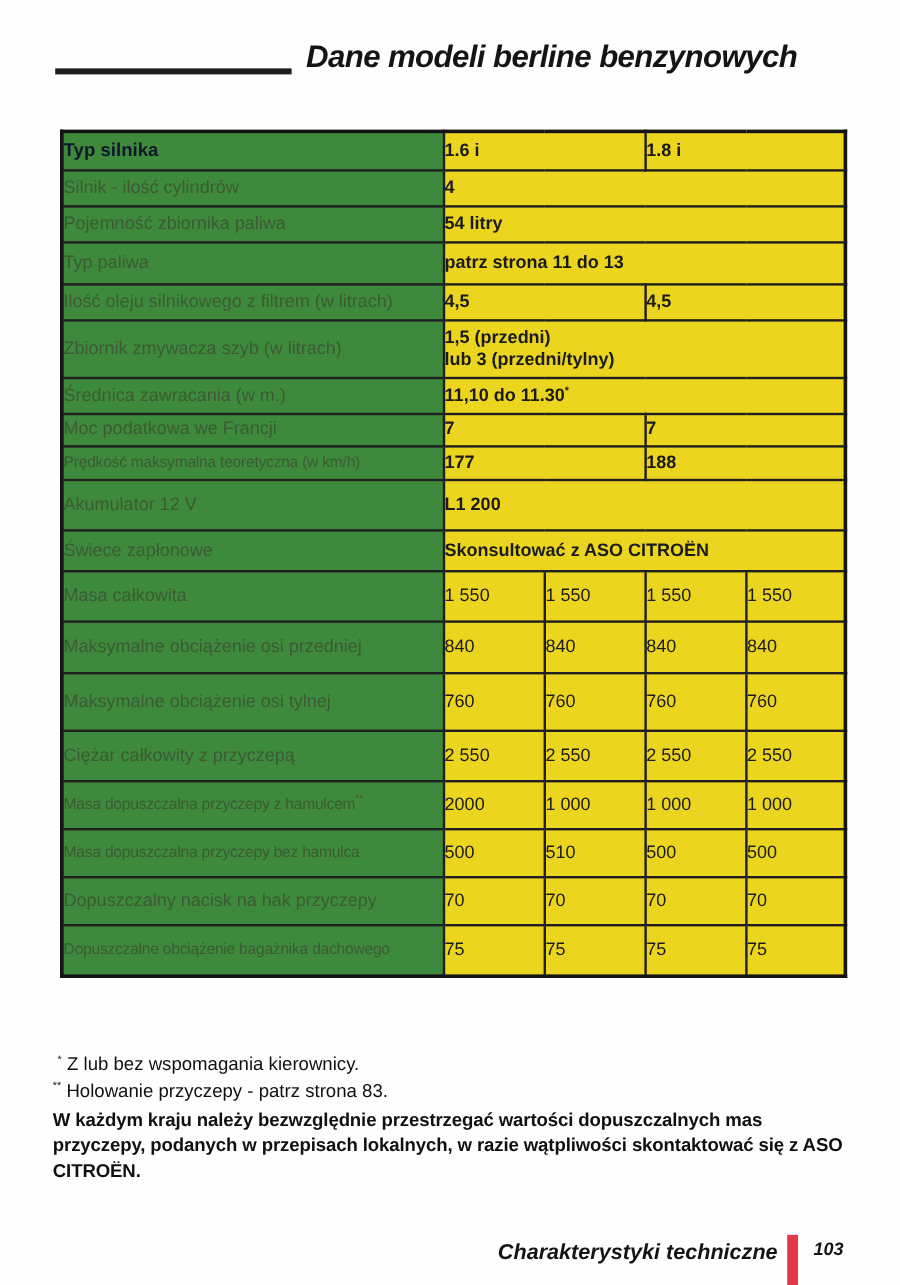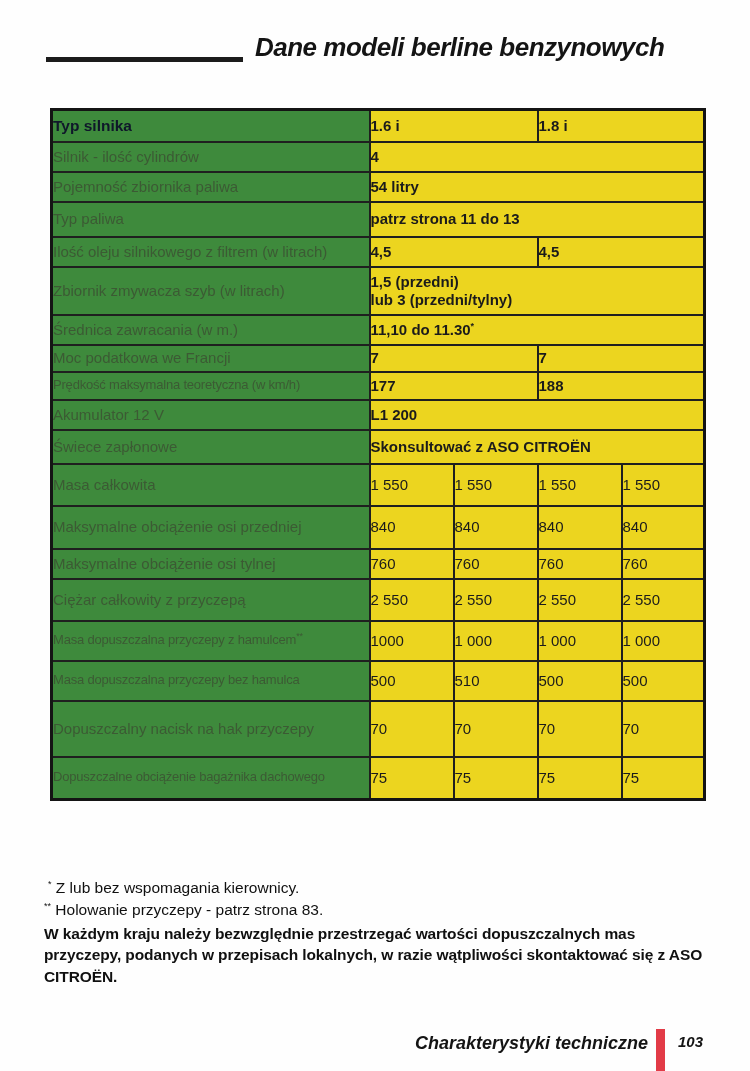--- a/index.html
+++ b/index.html
@@ -183,21 +183,21 @@
       <tr style="height:27px">
         <td class="g">Moc podatkowa we Francji</td>
         <td class="y vb" colspan="2">7</td>
         <td class="y vb" colspan="2">7</td>
       </tr>
       <tr style="height:28px">
         <td class="g cond">Prędkość maksymalna teoretyczna (w km/h)</td>
         <td class="y vb" colspan="2">177</td>
         <td class="y vb" colspan="2">188</td>
       </tr>
-      <tr style="height:30px">
+      <tr style="height:42px">
         <td class="g">Akumulator  12 V</td>
         <td class="y vb" colspan="4">L1 200</td>
       </tr>
       <tr style="height:34px">
         <td class="g">Świece zapłonowe</td>
         <td class="y vb" colspan="4">Skonsultować z ASO CITROËN</td>
       </tr>
 
       <tr style="height:42px">
         <td class="g">Masa całkowita</td>
@@ -206,51 +206,51 @@
         <td class="y vn">1 550</td>
         <td class="y vn">1 550</td>
       </tr>
       <tr style="height:43px">
         <td class="g">Maksymalne obciążenie osi przedniej</td>
         <td class="y vn">840</td>
         <td class="y vn">840</td>
         <td class="y vn">840</td>
         <td class="y vn">840</td>
       </tr>
-      <tr style="height:30px">
+      <tr style="height:48px">
         <td class="g">Maksymalne obciążenie osi tylnej</td>
         <td class="y vn">760</td>
         <td class="y vn">760</td>
         <td class="y vn">760</td>
         <td class="y vn">760</td>
       </tr>
       <tr style="height:42px">
         <td class="g">Ciężar całkowity z przyczepą</td>
         <td class="y vn">2 550</td>
         <td class="y vn">2 550</td>
         <td class="y vn">2 550</td>
         <td class="y vn">2 550</td>
       </tr>
       <tr style="height:40px">
         <td class="g cond">
           <span>Masa dopuszczalna przyczepy z hamulcem</span><sup>**</sup>
         </td>
-        <td class="y vn">1000</td>
+        <td class="y vn">2000</td>
         <td class="y vn">1 000</td>
         <td class="y vn">1 000</td>
         <td class="y vn">1 000</td>
       </tr>
       <tr style="height:40px">
         <td class="g cond">Masa dopuszczalna przyczepy bez hamulca</td>
         <td class="y vn">500</td>
         <td class="y vn">510</td>
         <td class="y vn">500</td>
         <td class="y vn">500</td>
       </tr>
-      <tr style="height:56px">
+      <tr style="height:40px">
         <td class="g">Dopuszczalny nacisk na hak przyczepy</td>
         <td class="y vn">70</td>
         <td class="y vn">70</td>
         <td class="y vn">70</td>
         <td class="y vn">70</td>
       </tr>
       <tr style="height:43px">
         <td class="g cond">Dopuszczalne obciążenie bagażnika dachowego</td>
         <td class="y vn">75</td>
         <td class="y vn">75</td>

